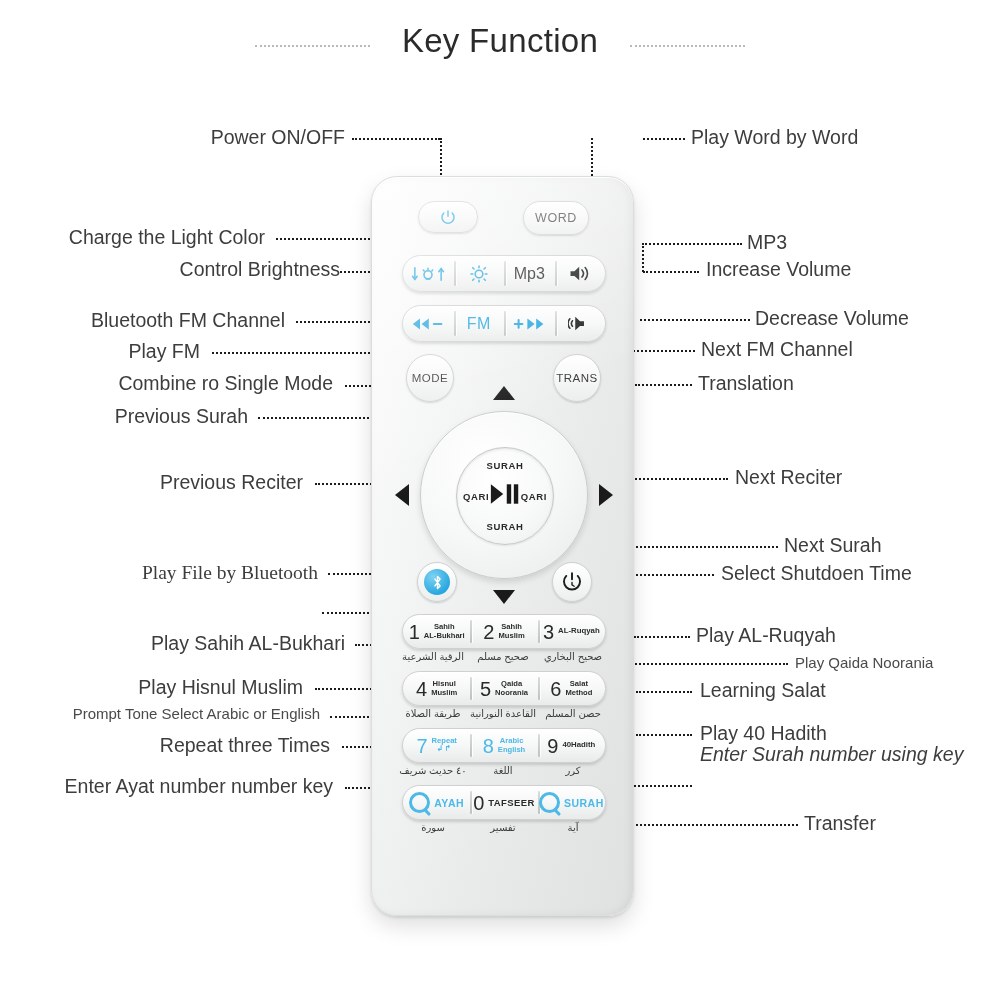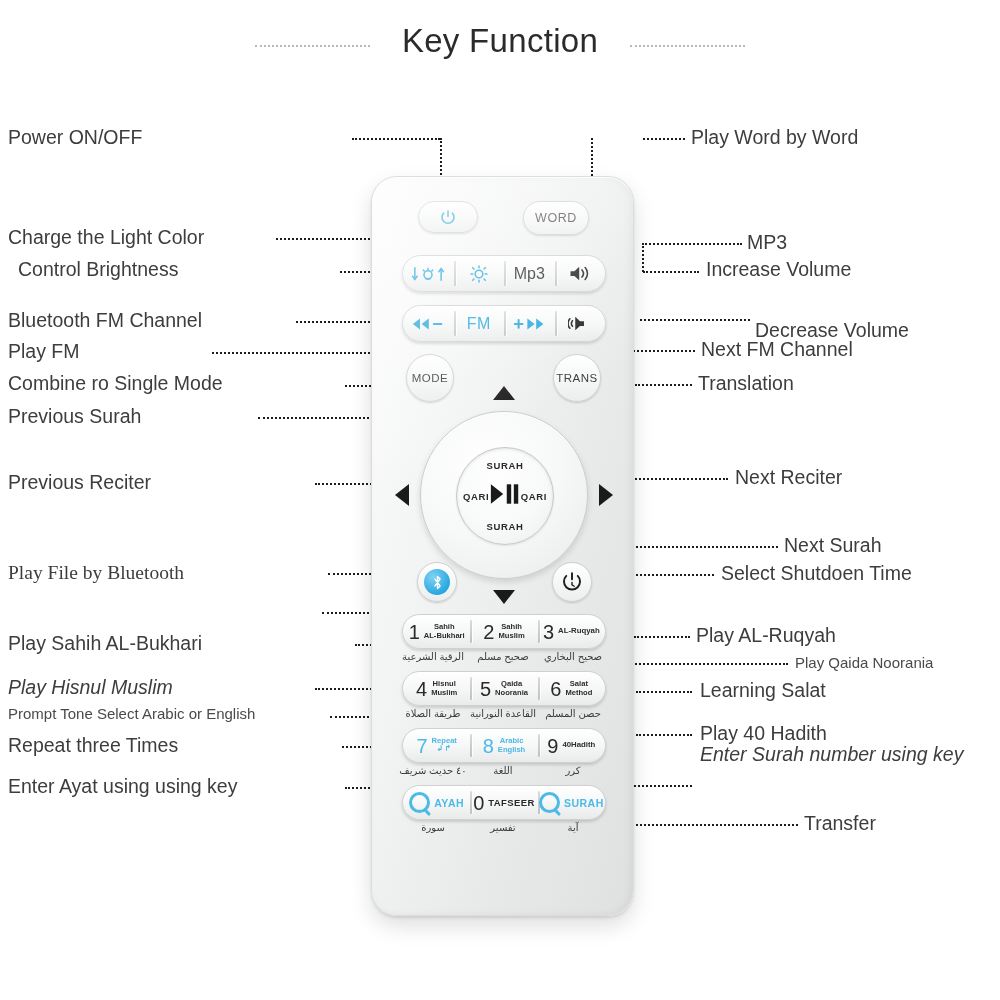--- a/index.html
+++ b/index.html
@@ -22,21 +22,21 @@
     position:absolute;top:45px;height:0;border-top:2px dotted #b9b9b9;
   }
   .title-rule.left{left:255px;width:115px;}
   .title-rule.right{left:630px;width:115px;}
 
   
   .lab{
     position:absolute;font-size:19.5px;color:#3d3d3d;white-space:nowrap;
     font-weight:400;line-height:1;
   }
-  .lab.r{text-align:left;padding-left:8px;}
+  .lab.r{text-align:right;}
   .lab.small{font-size:15px;color:#4a4a4a;}
 
   
   .lead{position:absolute;height:0;border-top:2px dotted #1c1c1c;}
   .vlead{position:absolute;width:0;border-left:2px dotted #1c1c1c;}
 
   
   .remote{
     position:absolute;left:371px;top:176px;width:261px;height:738px;
     border-radius:26px 26px 26px 26px;
@@ -179,29 +179,29 @@
   <div class="lab r" style="left:0;width:345px;top:128px;">Power ON/OFF</div>
   <div class="lab r" style="left:0;width:265px;top:228px;">Charge the Light Color</div>
   <div class="lab r" style="left:0;width:330px;top:260px;margin-left:10px;">Control Brightness</div>
   <div class="lab r" style="left:0;width:285px;top:311px;">Bluetooth FM Channel</div>
   <div class="lab r" style="left:0;width:200px;top:342px;">Play FM</div>
   <div class="lab r" style="left:0;width:333px;top:374px;">Combine ro Single Mode</div>
   <div class="lab r" style="left:0;width:248px;top:407px;">Previous Surah</div>
   <div class="lab r" style="left:0;width:303px;top:473px;">Previous Reciter</div>
   <div class="lab r" style="left:0;width:318px;top:563px;font-family:Liberation Serif, serif;">Play File by Bluetooth</div>
   <div class="lab r" style="left:0;width:345px;top:634px;">Play Sahih AL-Bukhari</div>
-  <div class="lab r" style="left:0;width:303px;top:678px;font-style:italic;">Play Hisnul Muslim</div>
+  <div class="lab r" style="left:0;width:303px;top:678px;">Play Hisnul Muslim</div>
   <div class="lab r small" style="left:0;width:320px;top:706px;">Prompt Tone Select Arabic or English</div>
   <div class="lab r" style="left:0;width:330px;top:736px;">Repeat three Times</div>
-  <div class="lab r" style="left:0;width:333px;top:777px;">Enter Ayat using using key</div>
+  <div class="lab r" style="left:0;width:333px;top:777px;">Enter Ayat number number key</div>
 
   <div class="lab" style="left:691px;top:128px;">Play Word by Word</div>
   <div class="lab" style="left:747px;top:233px;">MP3</div>
   <div class="lab" style="left:706px;top:260px;">Increase Volume</div>
-  <div class="lab" style="left:755px;top:309px;margin-top:12px;">Decrease Volume</div>
+  <div class="lab" style="left:755px;top:309px;">Decrease Volume</div>
   <div class="lab" style="left:701px;top:340px;">Next FM Channel</div>
   <div class="lab" style="left:698px;top:374px;">Translation</div>
   <div class="lab" style="left:735px;top:468px;text-align:right;">Next Reciter</div>
   <div class="lab" style="left:784px;top:536px;">Next Surah</div>
   <div class="lab" style="left:721px;top:564px;">Select Shutdoen Time</div>
   <div class="lab" style="left:696px;top:626px;">Play AL-Ruqyah</div>
   <div class="lab small" style="left:795px;top:655px;">Play Qaida Noorania</div>
   <div class="lab" style="left:700px;top:681px;">Learning Salat</div>
   <div class="lab" style="left:700px;top:724px;">Play 40 Hadith</div>
   <div class="lab" style="left:700px;top:745px;font-style:italic;">Enter Surah number using key</div>

